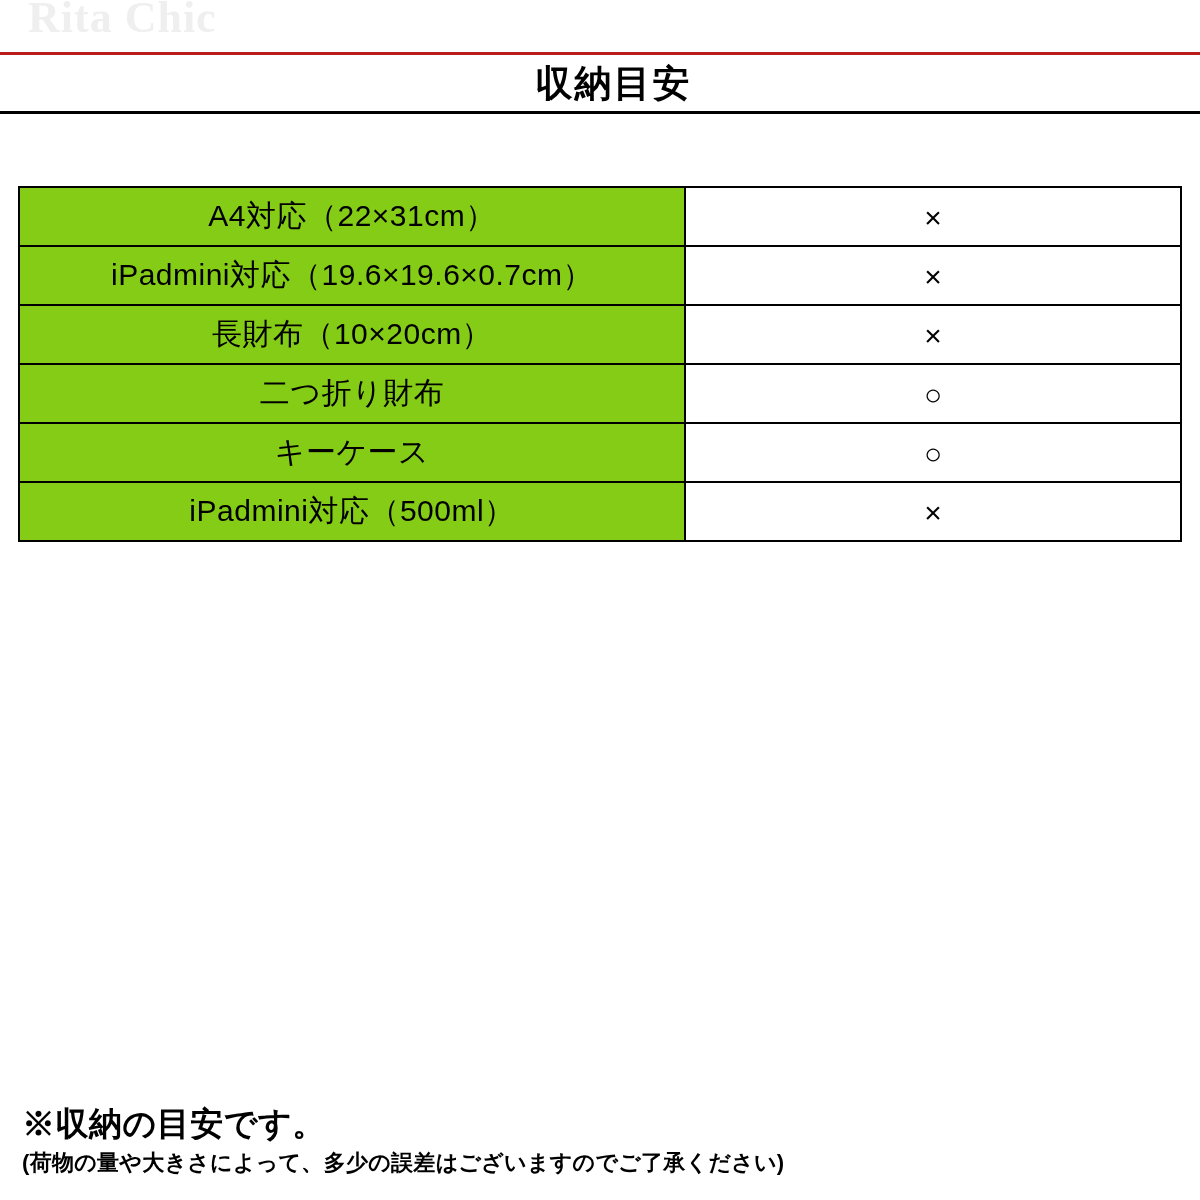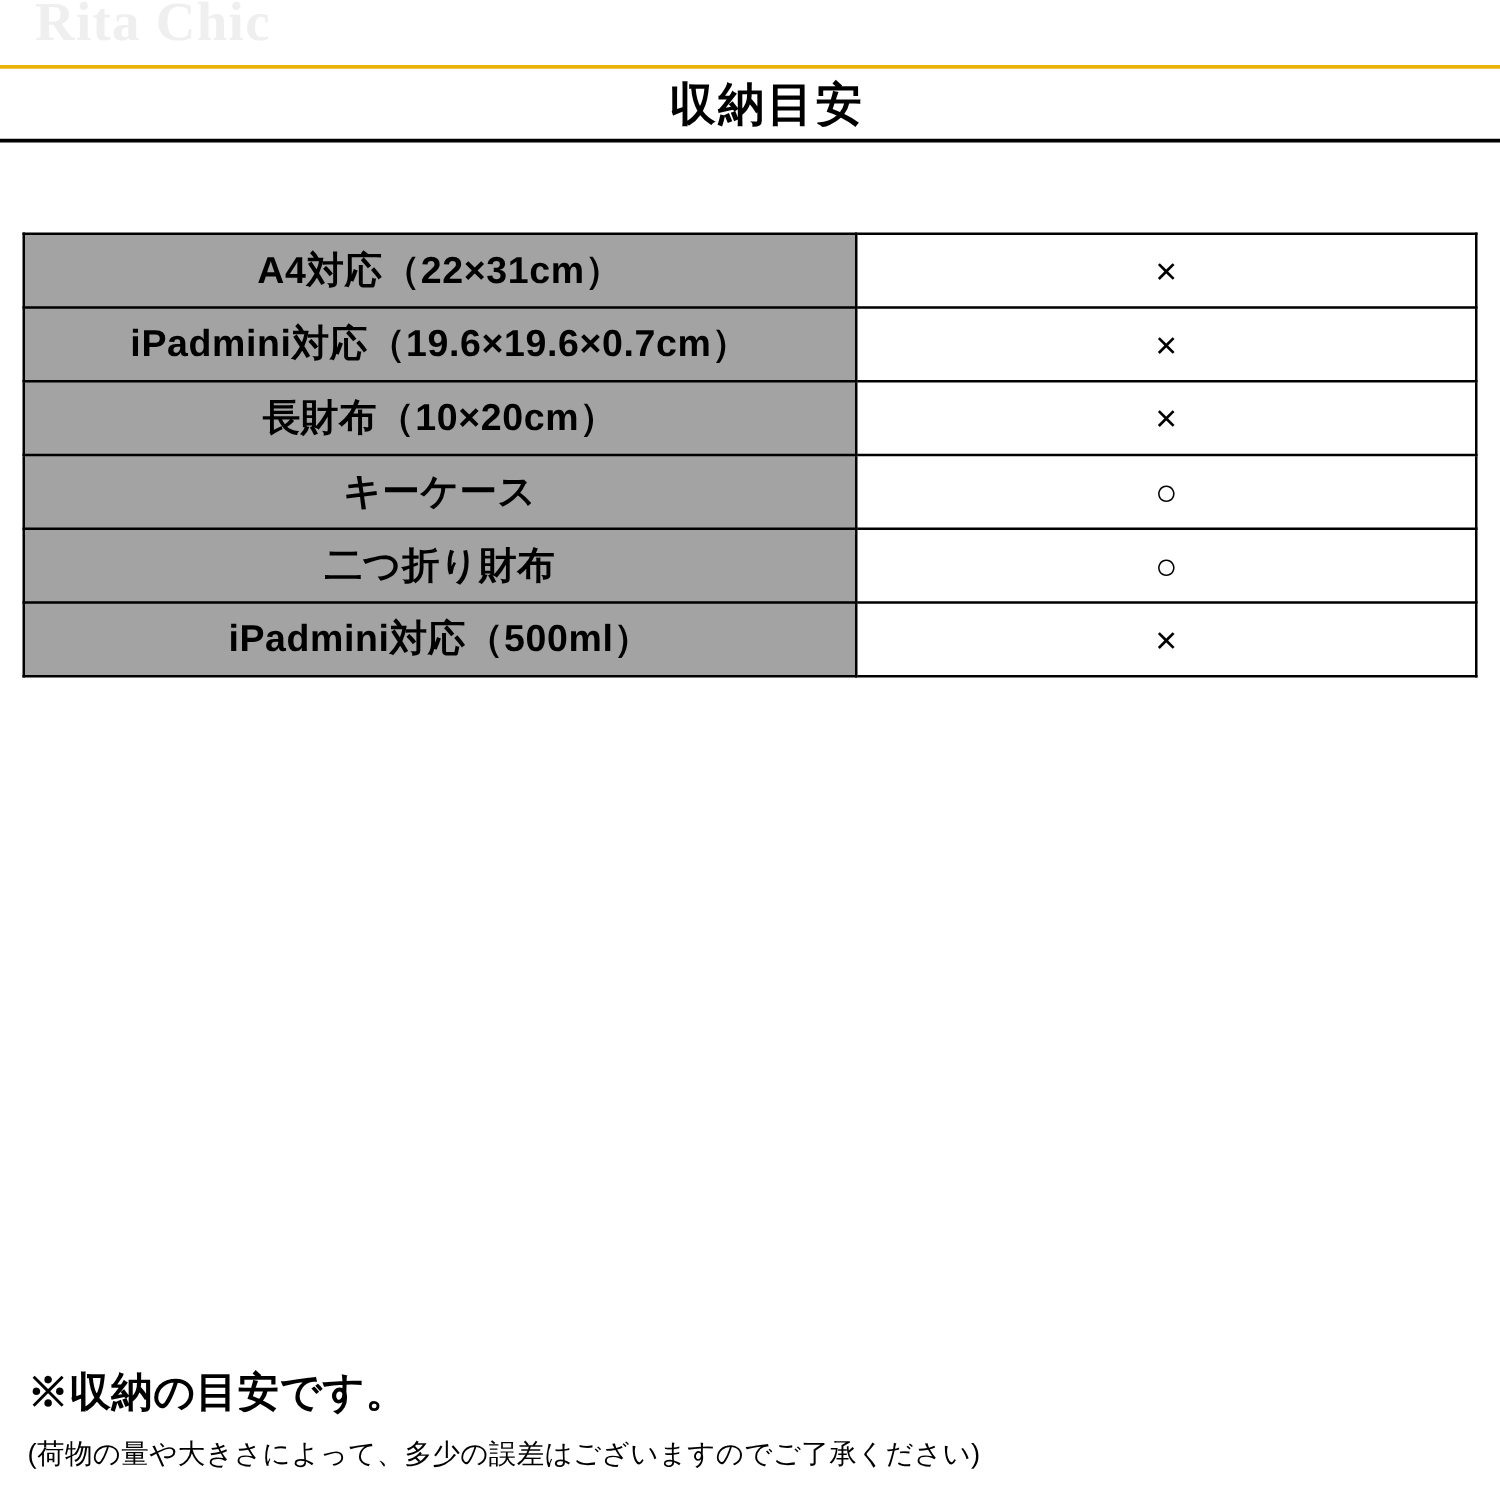--- a/index.html
+++ b/index.html
@@ -26,21 +26,21 @@
     color: #efefef;
     letter-spacing: 1px;
     white-space: nowrap;
   }
 
   .title-band {
     position: absolute;
     top: 52px;
     left: 0;
     width: 1200px;
-    border-top: 3px solid #eab308;
+    border-top: 3px solid #b91c1c;
     border-bottom: 3px solid #000;
     height: 62px;
     box-sizing: border-box;
     display: flex;
     align-items: center;
     justify-content: center;
     padding-left: 27px;
   }
   .title-band .title {
     font-size: 37px;
@@ -62,23 +62,23 @@
   }
   table.spec td {
     border: 2px solid #000;
     height: 57px;
     padding: 0;
     text-align: center;
     vertical-align: middle;
   }
   table.spec td.label {
     width: 664px;
-    background: #a3a3a3;
+    background: #84cc16;
     font-size: 30px;
-    font-weight: bold;
+    font-weight: normal;
     letter-spacing: 0.5px;
   }
   table.spec td.value {
     background: #ffffff;
     font-size: 30px;
     font-weight: normal;
   }
   table.spec td.value .mark {
     display: inline-block;
     line-height: 1;
@@ -91,23 +91,23 @@
     bottom: 22px;
     line-height: 1.35;
   }
   .notes .note-main {
     font-size: 33px;
     font-weight: bold;
     letter-spacing: 0.5px;
   }
   .notes .note-sub {
     font-size: 22px;
-    font-weight: normal;
+    font-weight: bold;
     letter-spacing: 0.3px;
-    margin-top: 12px;
+    margin-top: 2px;
   }
 </style>
 </head>
 <body>
 
 <div class="watermark">Rita Chic</div>
 
 <div class="title-band">
   <div class="title">収納目安</div>
 </div>
@@ -121,25 +121,25 @@
       </tr>
       <tr>
         <td class="label">iPadmini対応（19.6×19.6×0.7cm）</td>
         <td class="value"><span class="mark">×</span></td>
       </tr>
       <tr>
         <td class="label">長財布（10×20cm）</td>
         <td class="value"><span class="mark">×</span></td>
       </tr>
       <tr>
-        <td class="label">キーケース</td>
+        <td class="label">二つ折り財布</td>
         <td class="value"><span class="mark">○</span></td>
       </tr>
       <tr>
-        <td class="label">二つ折り財布</td>
+        <td class="label">キーケース</td>
         <td class="value"><span class="mark">○</span></td>
       </tr>
       <tr>
         <td class="label">iPadmini対応（500ml）</td>
         <td class="value"><span class="mark">×</span></td>
       </tr>
     </tbody>
   </table>
 </div>
 

